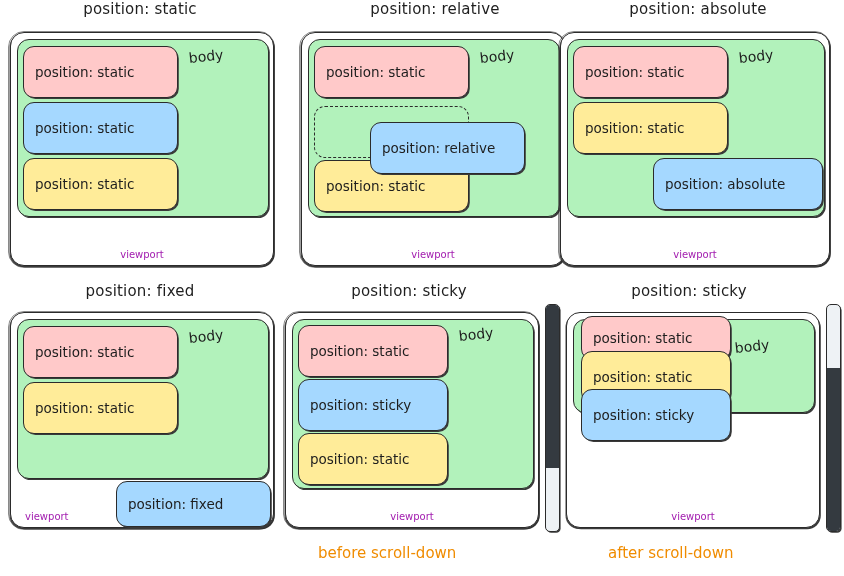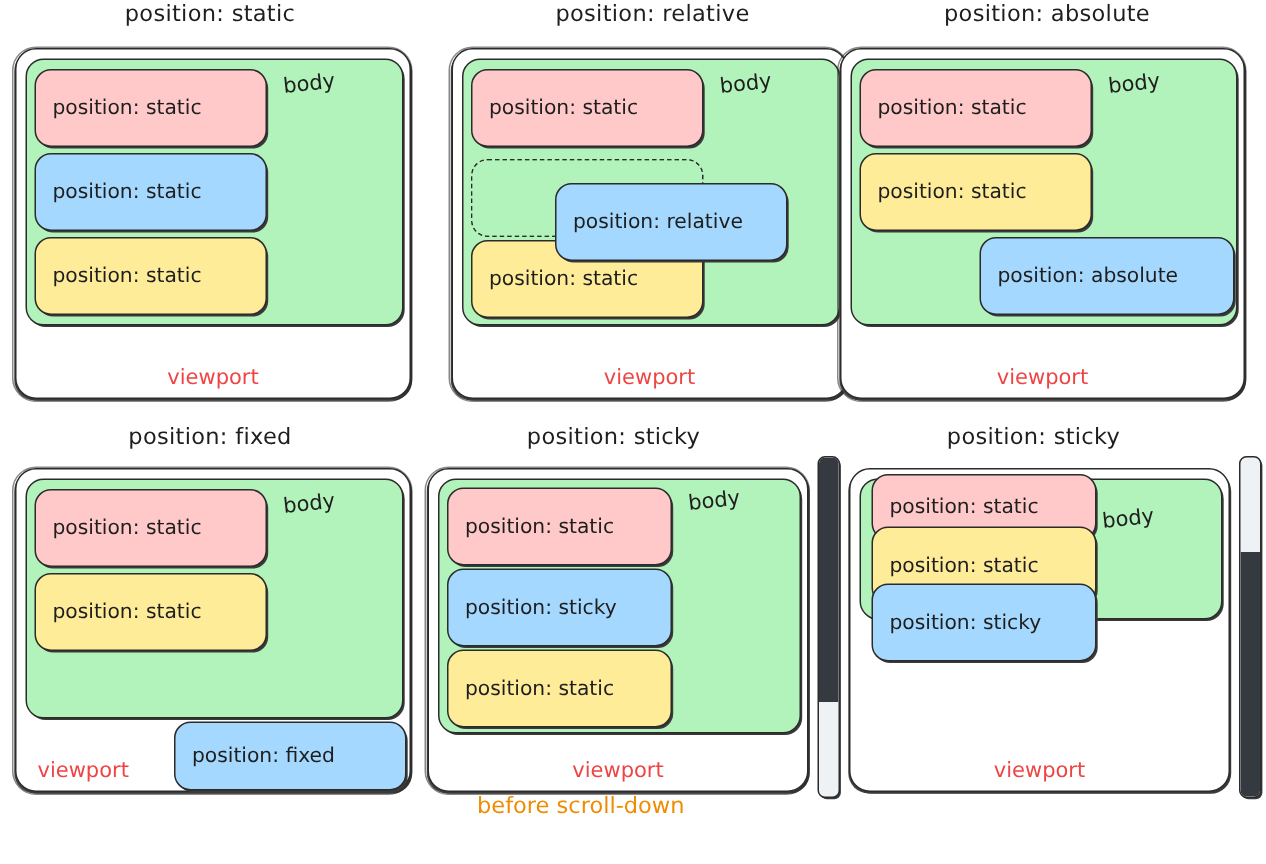--- a/index.html
+++ b/index.html
@@ -19,21 +19,21 @@
     position:absolute;background:#ffffff;
     border:1.3px solid #2b2b2b;border-radius:14px;
     box-shadow:1.2px 1.6px 0 -0.4px #3a3a3a, -1px 1.4px 0 -0.5px #454545;
   }
   .viewport::after{
     content:"";position:absolute;left:-3px;top:-2px;right:-2px;bottom:-3px;
     border:1px solid rgba(40,40,40,.55);border-radius:16px;pointer-events:none;
   }
   .vp-label{
     position:absolute;bottom:5px;left:0;width:100%;text-align:center;
-    font-size:14px;color:#ef4444;
+    font-size:10px;color:#a21caf;
   }
   .vp-label.shift-left{text-align:left;padding-left:14px;width:auto;}
   
   .bodybox{
     position:absolute;background:#b2f2bb;
     border:1.4px solid #2b2b2b;border-radius:12px;
     box-shadow:1.4px 1.6px 0 -0.6px #3a3a3a;
   }
   .body-label{
     position:absolute;font-size:14px;color:#1e1e1e;
@@ -159,21 +159,21 @@
       </div>
       <div class="box yellow" style="left:5px;top:113px;width:150px;height:52px;">
         <span>position: static</span>
       </div>
     </div>
     <div class="vp-label">viewport</div>
   </div>
   <div class="scrollbar" style="left:265px;top:22px;height:226px;">
     <div class="thumb" style="top:0;height:72%;"></div>
   </div>
-  <div class="caption" style="left:38px;top:246px;">before scroll-down</div>
+  <div class="caption" style="left:38px;top:262px;">before scroll-down</div>
 </div>
 
 <div class="panel" style="left:558px;top:282px;width:286px;height:294px;">
   <div class="panel-title" style="left:-12px;">position: sticky</div>
   <div class="viewport" style="left:8px;top:30px;width:252px;height:214px;overflow:hidden;">
     <div class="bodybox" style="left:6px;top:6px;width:240px;height:92px;">
       <div class="body-label" style="left:160px;top:20px;">body</div>
     </div>
     <div class="box pink" style="left:14px;top:3px;width:150px;height:44px;">
       <span>position: static</span>
@@ -182,13 +182,14 @@
       <span>position: static</span>
     </div>
     <div class="box blue" style="left:14px;top:76px;width:150px;height:52px;">
       <span>position: sticky</span>
     </div>
     <div class="vp-label">viewport</div>
   </div>
   <div class="scrollbar" style="left:268px;top:22px;height:226px;">
     <div class="thumb" style="top:28%;height:72%;"></div>
   </div>
+  <div class="caption" style="left:50px;top:262px;">after scroll-down</div>
 </div>
 
 </body></html>

